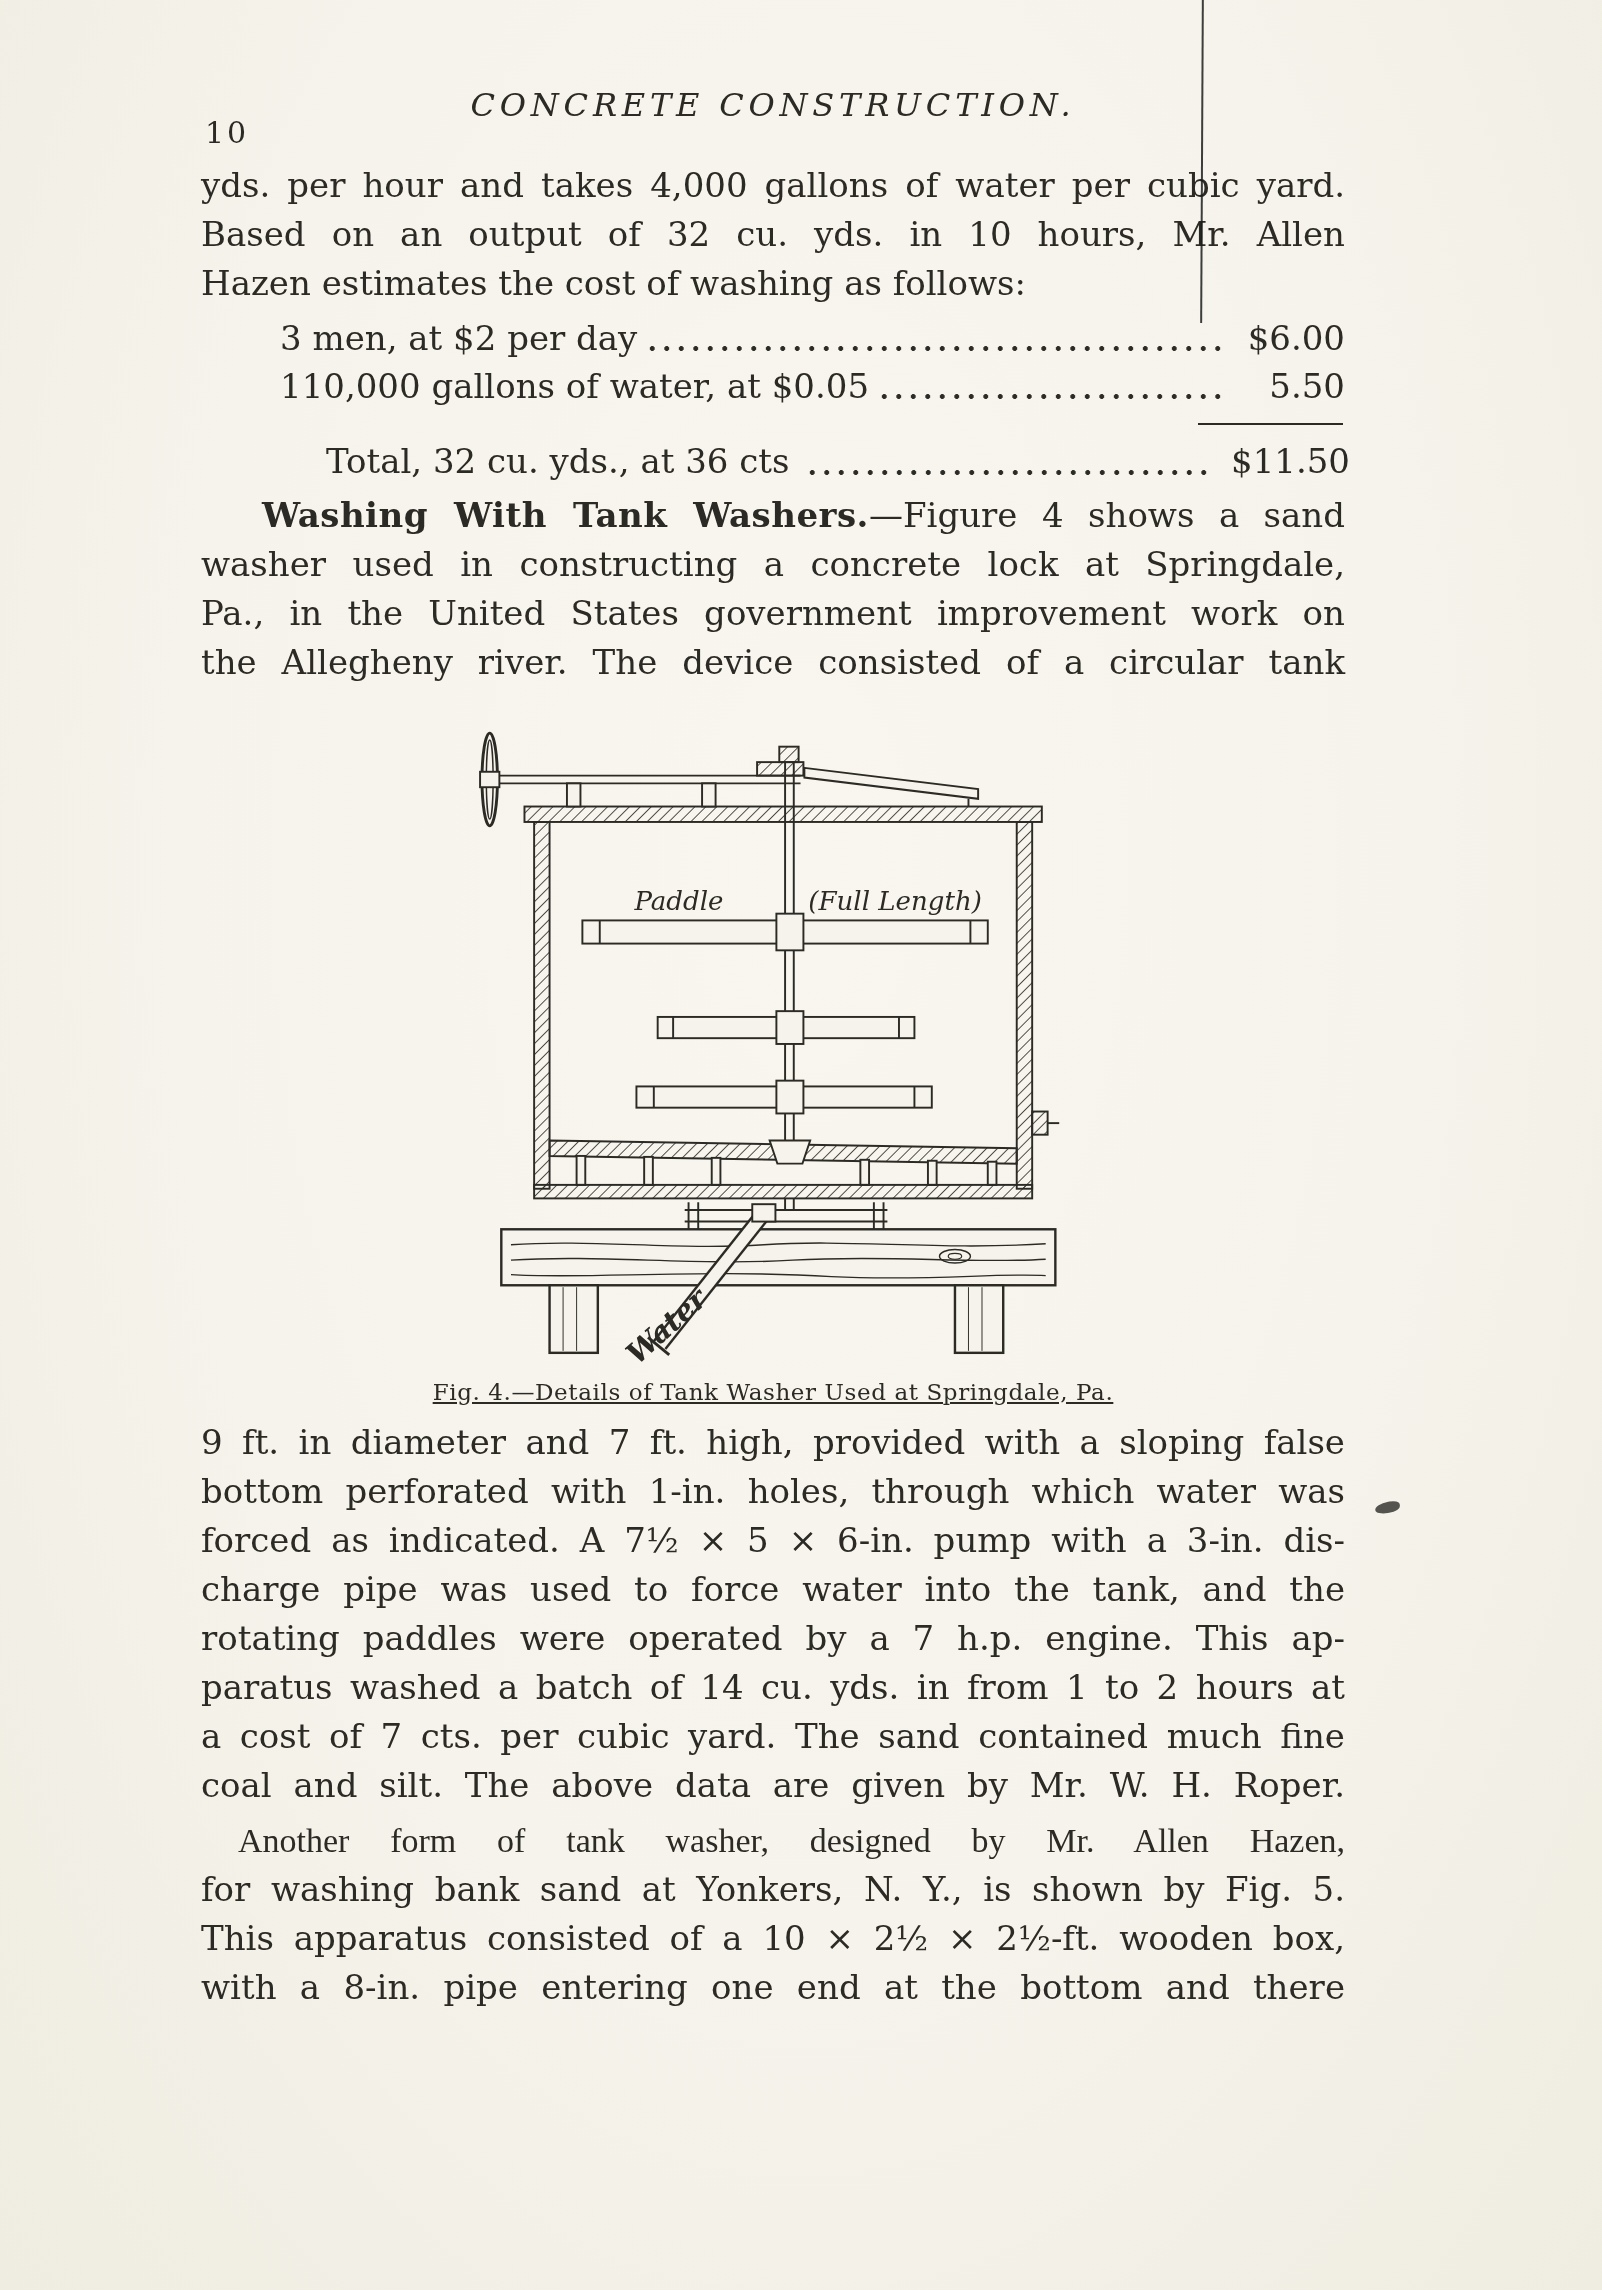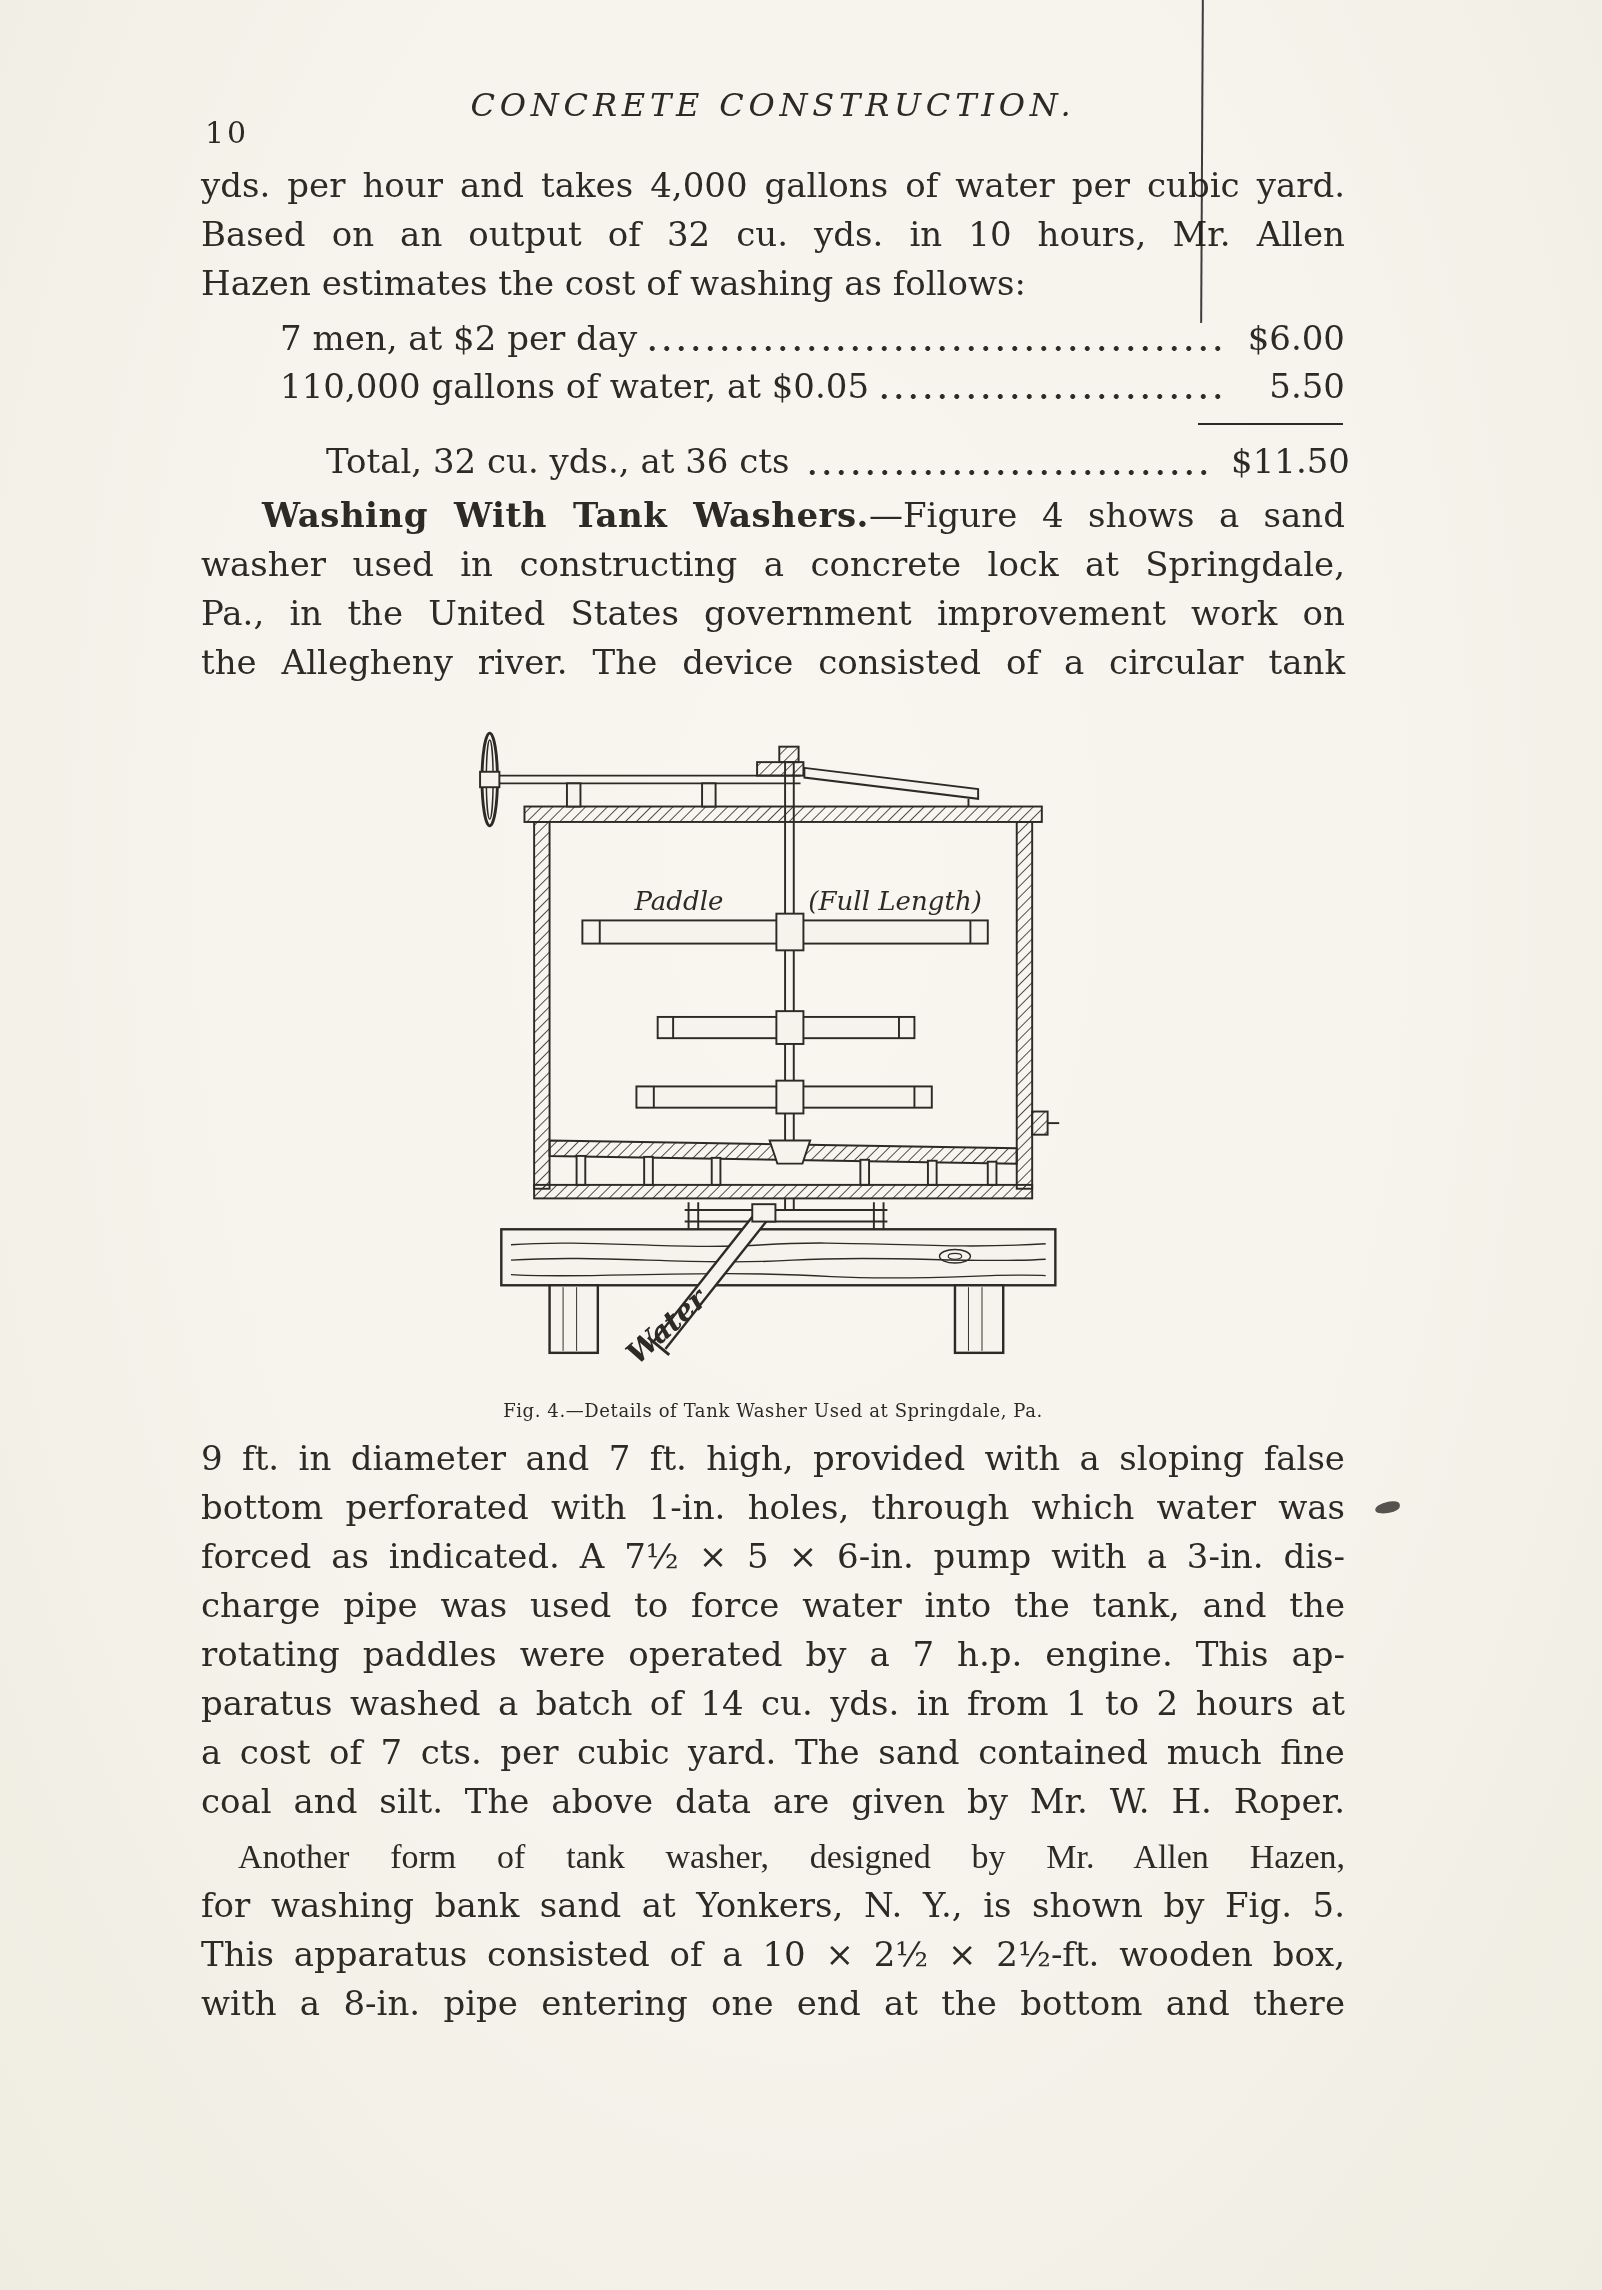--- a/index.html
+++ b/index.html
@@ -62,22 +62,23 @@
     width:145px;height:0;
     border-top:2.9px solid var(--ink);
     margin:13.5px 1.9px 11.6px auto;
   }
   .cost-row.total{margin-top:5.8px;padding-left:46px;gap:8px;}
 
   
   figure{margin:23px 0 13.5px;width:100%;text-align:center;}
   figure svg{display:block;margin:0 auto;}
   figcaption{
-    font-size:18px;letter-spacing:0.6px;margin-top:24px;
+    font-size:23px;letter-spacing:0.6px;margin-top:3px;
     white-space:nowrap;
+    text-decoration:underline;
   }
   .fig-label{
     font-family:"DejaVu Serif", serif;
     font-style:italic;font-size:27px;fill:var(--ink);
   }
   .water-label{
     font-family:"DejaVu Serif", serif;
     font-style:italic;font-weight:bold;font-size:30px;fill:var(--ink);
   }
 
@@ -108,21 +109,21 @@
   <main>
 
     <div class="para lines last-short">
         <div class="tline">yds. per hour and takes 4,000 gallons of water per cubic yard.</div>
         <div class="tline">Based on an output of 32 cu. yds. in 10 hours, Mr. Allen</div>
         <div class="tline">Hazen estimates the cost of washing as follows:</div>
       </div>
 
     <div class="cost-list">
       <div class="cost-row">
-        <span>7 men, at $2 per day</span>
+        <span>3 men, at $2 per day</span>
         <span class="leader"></span>
         <span class="amount">$6.00</span>
       </div>
       <div class="cost-row">
         <span>110,000 gallons of water, at $0.05</span>
         <span class="leader"></span>
         <span class="amount">5.50</span>
       </div>
       <div class="cost-rule"></div>
       <div class="cost-row total">

